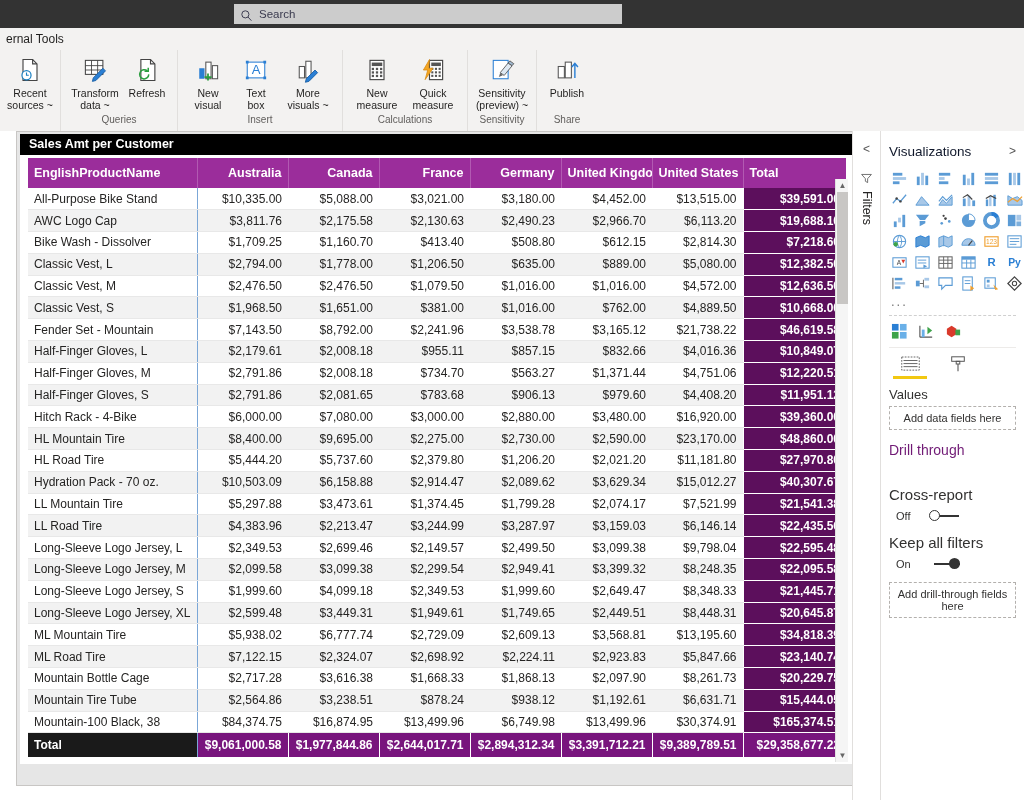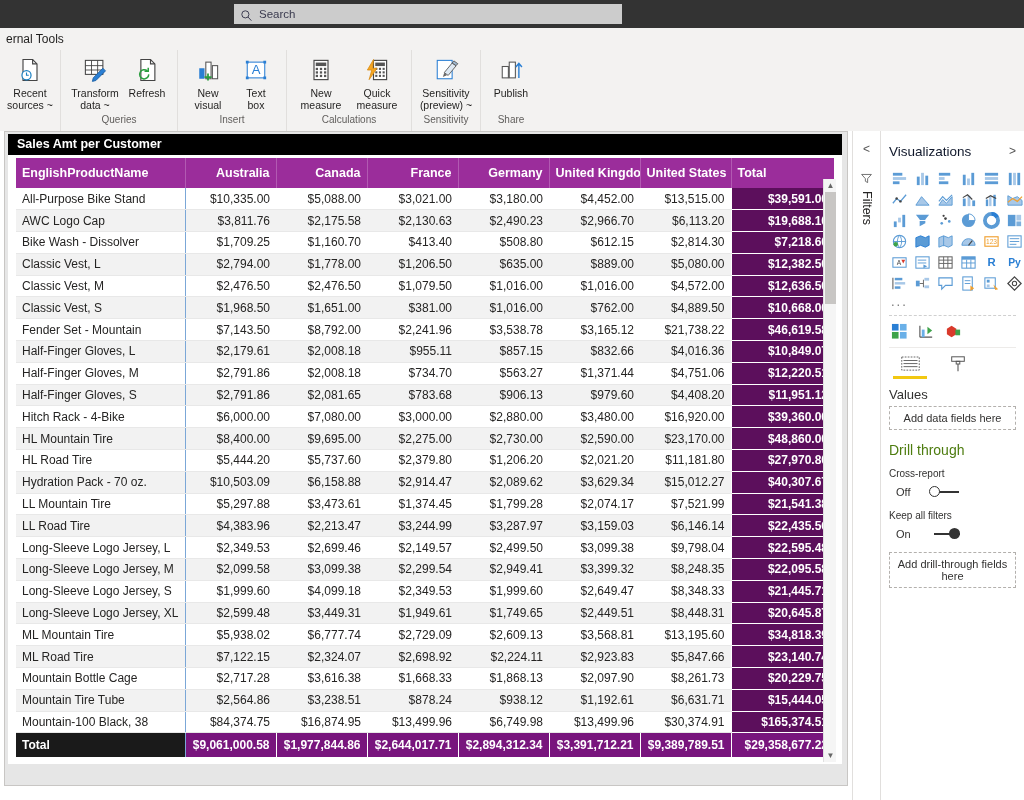--- a/index.html
+++ b/index.html
@@ -58,21 +58,21 @@
   }
   .ritem.wide { width: 56px; }
   .ritem-ico { height: 32px; display: flex; align-items: center; justify-content: center; }
   .ritem-lbl {
     font-size: 10.5px; color: #201f1e; text-align: center;
     line-height: 12px; margin-top: 1px; white-space: pre-line;
   }
 
   
   .canvas {
-    position: absolute; top: 131px; left: 0; width: 852px; height: 587px;
+    position: absolute; top: 131px; left: 12px; width: 852px; height: 587px;
     background: #ffffff;
   }
   .report-page {
     position: absolute; left: 4px; top: 0px; width: 844px; height: 655px;
     background: #e6e6e6; border: 1px solid #c8c6c4;
   }
   .visual-container {
     position: absolute; left: 3px; top: 2px; width: 834px; height: 630px;
     background: #ffffff;
   }
@@ -180,23 +180,23 @@
   .fmt-tab { display: flex; flex-direction: column; align-items: center; }
   .fmt-underline { width: 34px; height: 3px; background: #f2c811; margin-top: 3px; }
   .fmt-underline.blank { background: transparent; }
   .field-label { font-size: 13px; color: #323130; margin: 8px 0 4px; }
   .dropzone {
     border: 1px dashed #b3b0ad; background: #ffffff;
     font-size: 11px; color: #323130; text-align: center;
     padding: 5px 0; margin-bottom: 12px;
   }
   .section-title {
-    font-size: 14px; color: #4d7c0f; font-weight: normal; margin: 4px 0 10px;
-  }
-  .toggle-label { font-size: 10px; color: #323130; margin-bottom: 6px; }
+    font-size: 14px; color: #701a75; font-weight: normal; margin: 4px 0 28px;
+  }
+  .toggle-label { font-size: 15px; color: #323130; margin-bottom: 6px; }
   .toggle-row { display: flex; align-items: center; gap: 19px; margin: 0 0 12px 7px; }
   .toggle-state { font-size: 11px; color: #323130; }
   .sw { position: relative; width: 34px; height: 13px; }
   .sw .track { position: absolute; top: 6px; left: 4px; width: 26px; height: 1.6px; background: #333; }
   .sw .knob { position: absolute; top: 1px; left: 0; width: 11px; height: 11px; border-radius: 50%; }
   .sw.off .knob { border: 1.6px solid #333; background: #fff; }
   .sw.on .knob { left: 19px; background: #333; border: none; }
 </style>
 </head>
 <body>
@@ -288,20 +288,31 @@
               <rect x="6" y="7" width="20" height="18" fill="#fff" stroke="#2a7fd4" stroke-width="1.2"></rect>
               <text x="16" y="21" font-size="15" text-anchor="middle" fill="#2a7fd4" font-family="Liberation Sans, sans-serif">A</text>
               <rect x="4.4" y="5.4" width="3.2" height="3.2" fill="#2a7fd4"></rect>
               <rect x="24.4" y="5.4" width="3.2" height="3.2" fill="#2a7fd4"></rect>
               <rect x="4.4" y="23.4" width="3.2" height="3.2" fill="#2a7fd4"></rect>
               <rect x="24.4" y="23.4" width="3.2" height="3.2" fill="#2a7fd4"></rect>
             </svg>
           </span>
           <span class="ritem-lbl">Text
 box</span>
+        </div>
+        <div class="ritem wide">
+          <span class="ritem-ico">
+            <svg width="28" height="28" viewBox="0 0 32 32">
+              <rect x="6" y="12" width="6" height="13" fill="#fff" stroke="#555" stroke-width="1.2"></rect>
+              <rect x="13.5" y="6" width="6" height="19" fill="#fff" stroke="#555" stroke-width="1.2"></rect>
+              <path d="M14 26l10-10 3 3-10 10-4 1z" fill="#2a7fd4" stroke="#1a5fa4" stroke-width="1"></path>
+            </svg>
+          </span>
+          <span class="ritem-lbl">More
+visuals ~</span>
         </div>
       </div>
       <div class="rgroup-label">Insert</div>
     </div>
 
     <div class="rgroup">
       <div class="rgroup-items">
         <div class="ritem wide">
           <span class="ritem-ico">
             <svg width="28" height="28" viewBox="0 0 32 32">

